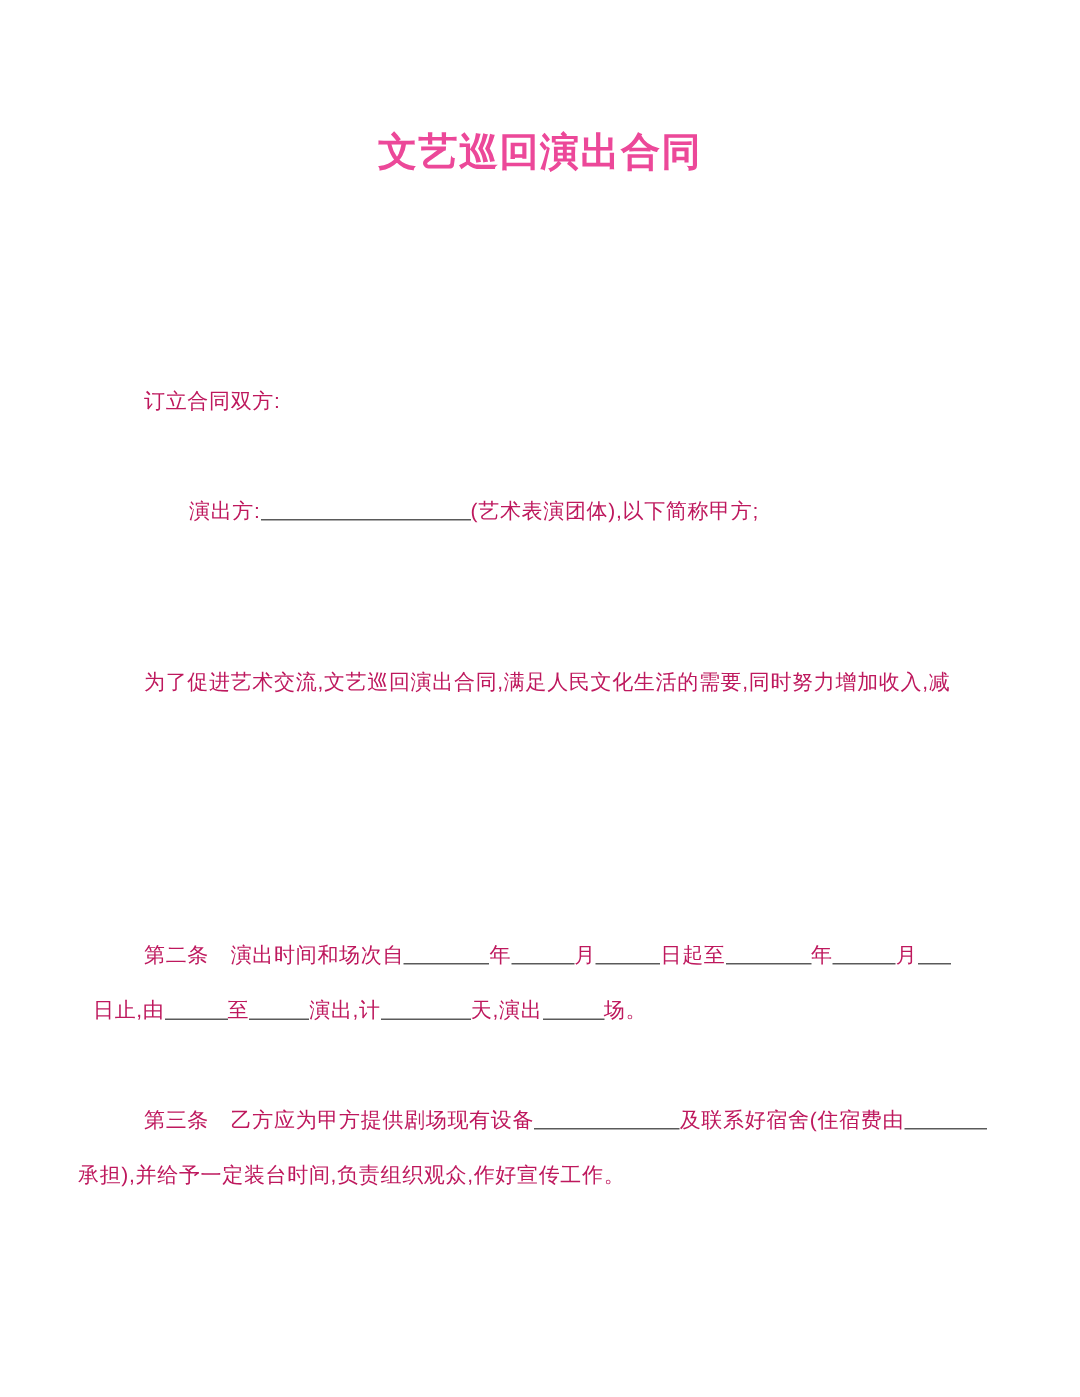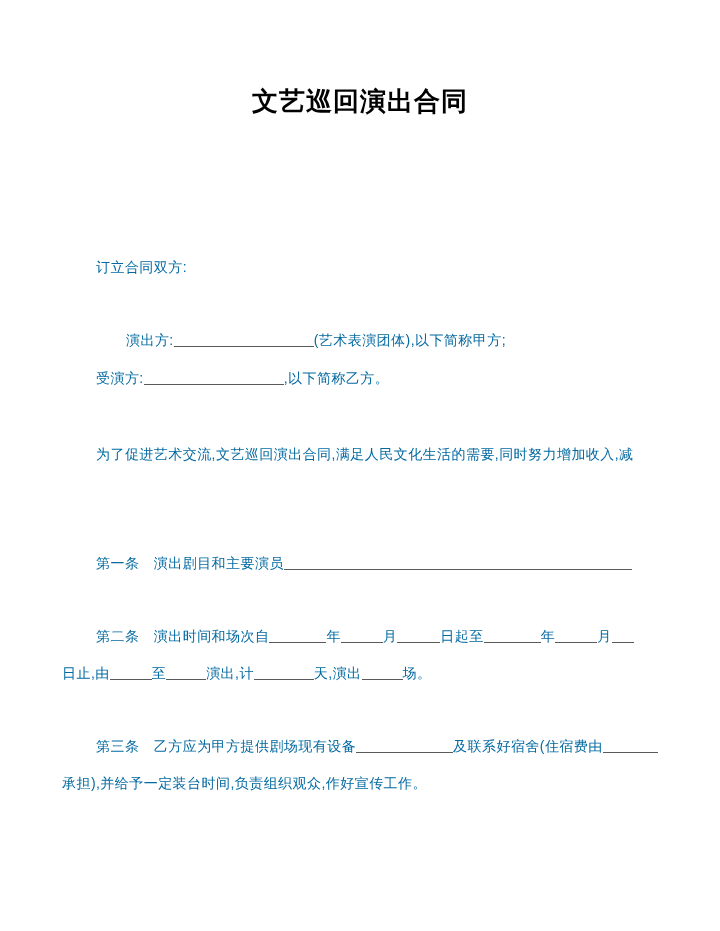--- a/index.html
+++ b/index.html
@@ -14,48 +14,46 @@
   }
   .doc-title {
     position: absolute;
     top: 84px;
     left: 0;
     width: 720px;
     text-align: center;
     font-family: "Liberation Serif", "DejaVu Serif", serif;
     font-weight: bold;
     font-size: 26px;
-    color: #000000;
+    color: #ec4899;
     letter-spacing: 1px;
   }
   .line {
     position: absolute;
     height: 21px;
     line-height: 21px;
     font-size: 14px;
     letter-spacing: 0.45px;
-    color: #0369a1;
+    color: #be185d;
     white-space: nowrap;
   }
   .seg-text { display: inline; }
   .seg-blank {
     display: inline-block;
     height: 17px;
     margin-bottom: -2px;
     border-bottom: 1px solid #5a5a5a;
   }
 </style>
 </head>
 <body>
 
 <div class="page">
   <h1 class="doc-title">文艺巡回演出合同</h1>
 
   <div class="line" style="top:257px; left:96px;"><span class="seg-text">订立合同双方:</span></div>
   <div class="line" style="top:330px; left:96px;margin-left:30px;"><span class="seg-text">演出方:</span><span class="seg-blank" style="width: 140px;"></span><span class="seg-text">(艺术表演团体),以下简称甲方;</span></div>
-  <div class="line" style="top:368px; left:96px;"><span class="seg-text">受演方:</span><span class="seg-blank" style="width: 140px;"></span><span class="seg-text">,以下简称乙方。</span></div>
   <div class="line" style="top:444px; left:96px;"><span class="seg-text">为了促进艺术交流,文艺巡回演出合同,满足人民文化生活的需要,同时努力增加收入,减</span></div>
-  <div class="line" style="top:553px; left:96px;"><span class="seg-text">第一条　演出剧目和主要演员</span><span class="seg-blank" style="width: 348px;"></span></div>
   <div class="line" style="top:626px; left:96px;"><span class="seg-text">第二条　演出时间和场次自</span><span class="seg-blank" style="width: 57px;"></span><span class="seg-text">年</span><span class="seg-blank" style="width: 42px;"></span><span class="seg-text">月</span><span class="seg-blank" style="width: 43px;"></span><span class="seg-text">日起至</span><span class="seg-blank" style="width: 57px;"></span><span class="seg-text">年</span><span class="seg-blank" style="width: 42px;"></span><span class="seg-text">月</span><span class="seg-blank" style="width: 22px;"></span></div>
   <div class="line" style="top:663px; left:62px;"><span class="seg-text">日止,由</span><span class="seg-blank" style="width: 42px;"></span><span class="seg-text">至</span><span class="seg-blank" style="width: 40px;"></span><span class="seg-text">演出,计</span><span class="seg-blank" style="width: 60px;"></span><span class="seg-text">天,演出</span><span class="seg-blank" style="width: 41px;"></span><span class="seg-text">场。</span></div>
   <div class="line" style="top:736px; left:96px;"><span class="seg-text">第三条　乙方应为甲方提供剧场现有设备</span><span class="seg-blank" style="width: 97px;"></span><span class="seg-text">及联系好宿舍(住宿费由</span><span class="seg-blank" style="width: 55px;"></span></div>
-  <div class="line" style="top:773px; left:62px;"><span class="seg-text">承担),并给予一定装台时间,负责组织观众,作好宣传工作。</span></div>
+  <div class="line" style="top:773px; left:52px;"><span class="seg-text">承担),并给予一定装台时间,负责组织观众,作好宣传工作。</span></div>
 </div>
 
 </body></html>

